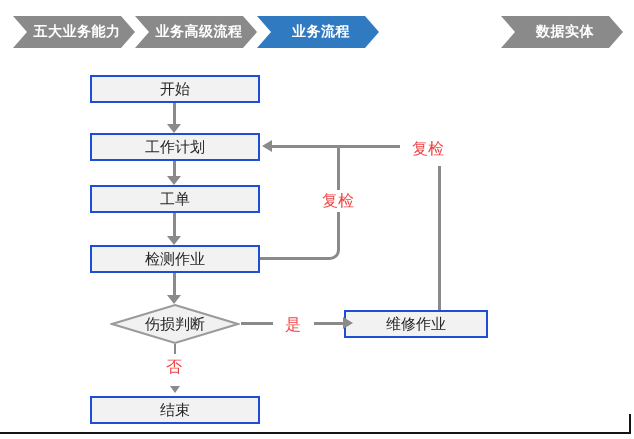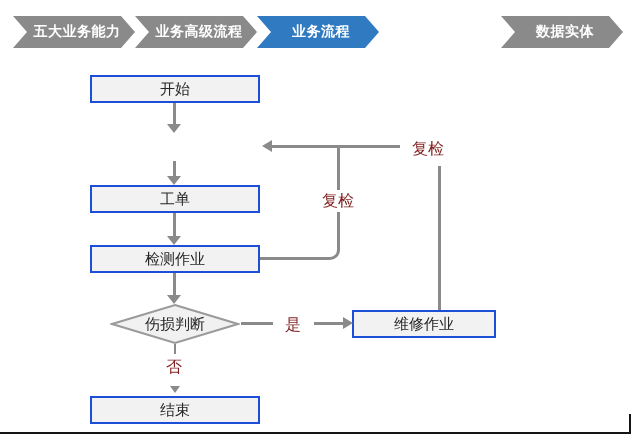--- a/index.html
+++ b/index.html
@@ -28,21 +28,21 @@
   .hline{position:absolute;height:3px;background:#8a8a8a;}
   .head-down{position:absolute;width:0;height:0;border-left:7px solid transparent;border-right:7px solid transparent;border-top:9px solid #8a8a8a;}
   .head-down-sm{position:absolute;width:0;height:0;border-left:5px solid transparent;border-right:5px solid transparent;border-top:7px solid #8a8a8a;}
   .head-left{position:absolute;width:0;height:0;border-top:6px solid transparent;border-bottom:6px solid transparent;border-right:10px solid #8a8a8a;}
   .head-right{position:absolute;width:0;height:0;border-top:6px solid transparent;border-bottom:6px solid transparent;border-left:10px solid #8a8a8a;}
   .loop-inner{
     position:absolute;left:260px;top:147px;width:80px;height:113px;box-sizing:border-box;
     border-right:3px solid #8a8a8a;border-bottom:3px solid #8a8a8a;border-bottom-right-radius:10px;
   }
   .lbl{
-    position:absolute;color:#7f1d1d;font-size:16px;line-height:1;
+    position:absolute;color:#ef4444;font-size:16px;line-height:1;
     background:#ffffff;padding:3px 4px;text-align:center;
   }
   .diamond-wrap{position:absolute;left:110px;top:303px;width:130px;height:42px;}
   .diamond-text{
     position:absolute;left:110px;top:303px;width:130px;height:42px;
     display:flex;align-items:center;justify-content:center;
     font-size:15px;color:#262626;
   }
   
   .page-bottom{position:absolute;left:0;top:432px;width:631px;height:2px;background:#141414;}
@@ -52,24 +52,25 @@
 <body>
 
 <div id="stage">
 
   <div class="chev" style="left:13px">五大业务能力</div>
   <div class="chev" style="left:135px">业务高级流程</div>
   <div class="chev active" style="left:257px">业务流程</div>
   <div class="chev" style="left:501px">数据实体</div>
 
   <div class="node" style="top:75px">开始</div>
+  <div class="node" style="top:133px">工作计划</div>
   <div class="node" style="top:185px">工单</div>
   <div class="node" style="top:245px">检测作业</div>
   <div class="node" style="top:396px">结束</div>
-  <div class="node" style="left:352px;top:310px;width:144px">维修作业</div>
+  <div class="node" style="left:344px;top:310px;width:144px">维修作业</div>
 
   <svg class="diamond-wrap" viewBox="0 0 130 42">
     <polygon points="65,2 128,21 65,40 2,21" fill="#f1f1f1" stroke="#9a9a9a" stroke-width="2"></polygon>
   </svg>
   <div class="diamond-text">伤损判断</div>
 
   <div class="vline" style="left:173px;top:103px;height:22px"></div>
   <div class="head-down" style="left:167px;top:124px"></div>
 
   <div class="vline" style="left:173px;top:161px;height:16px"></div>

